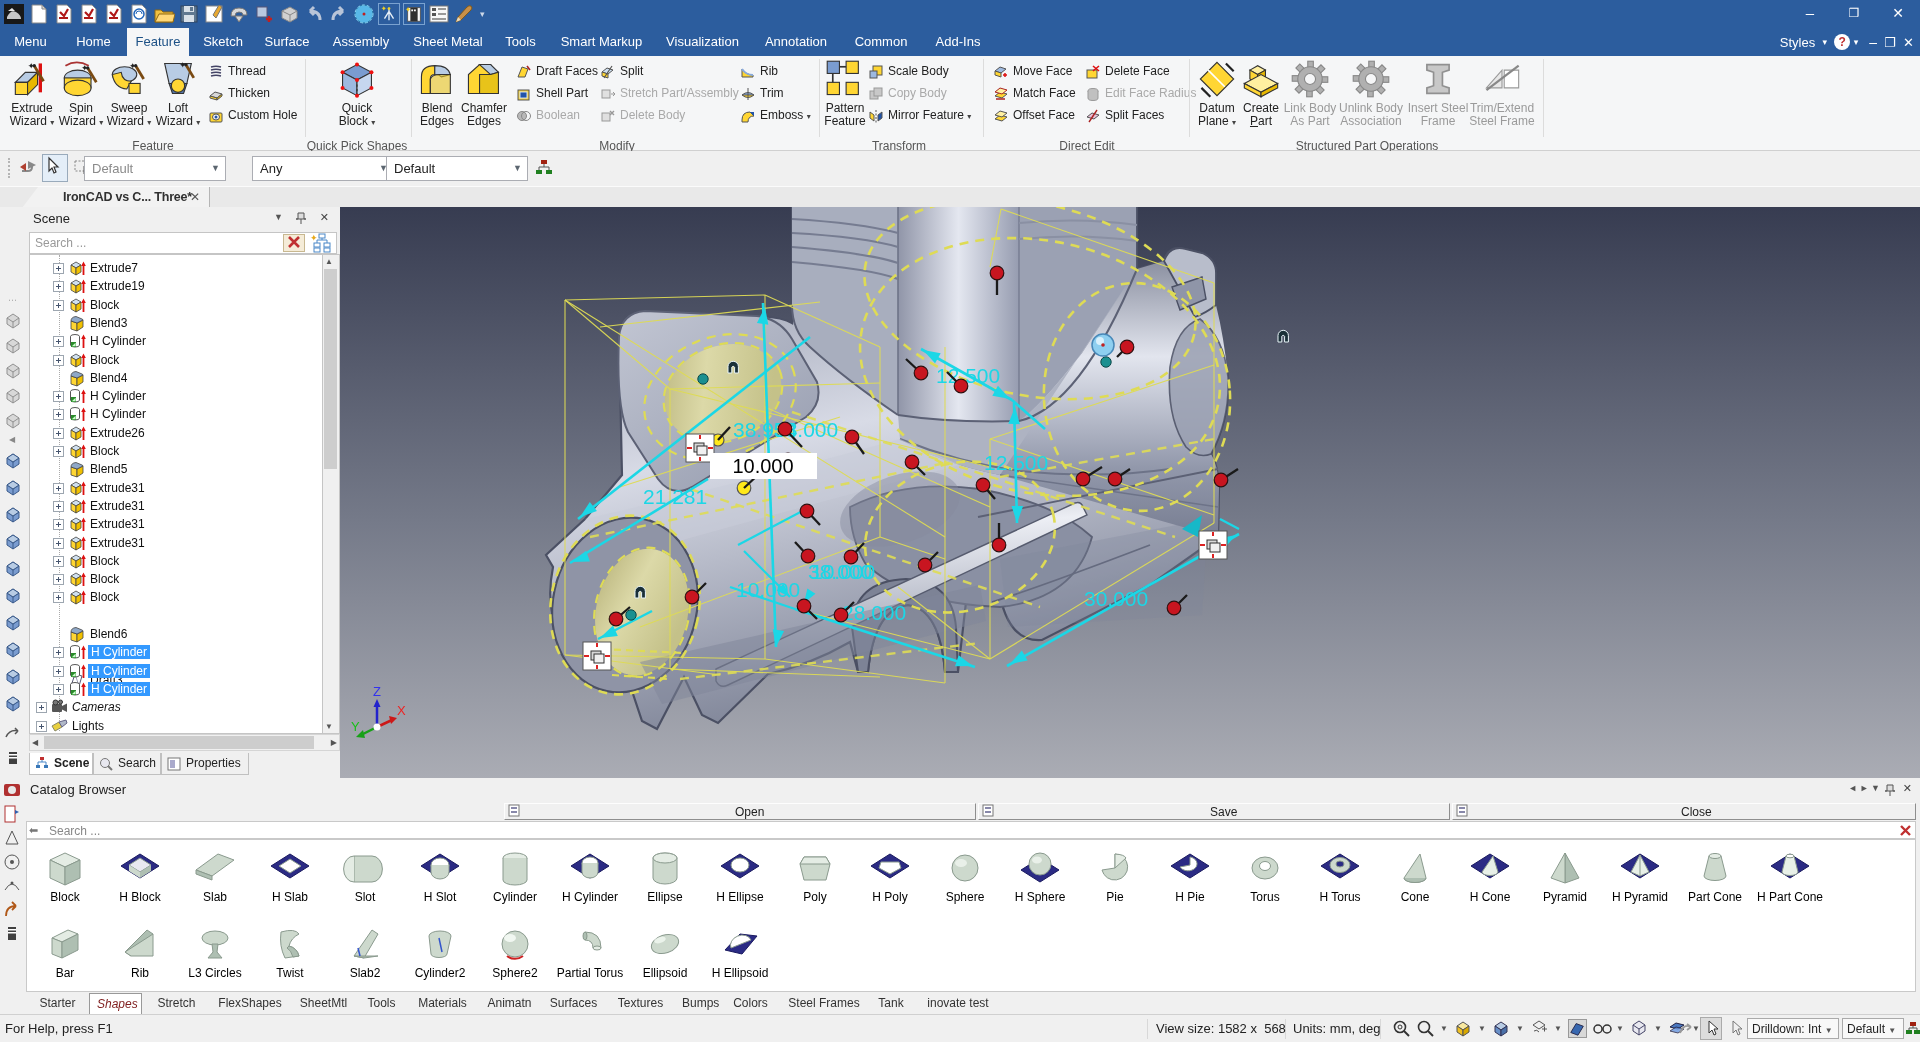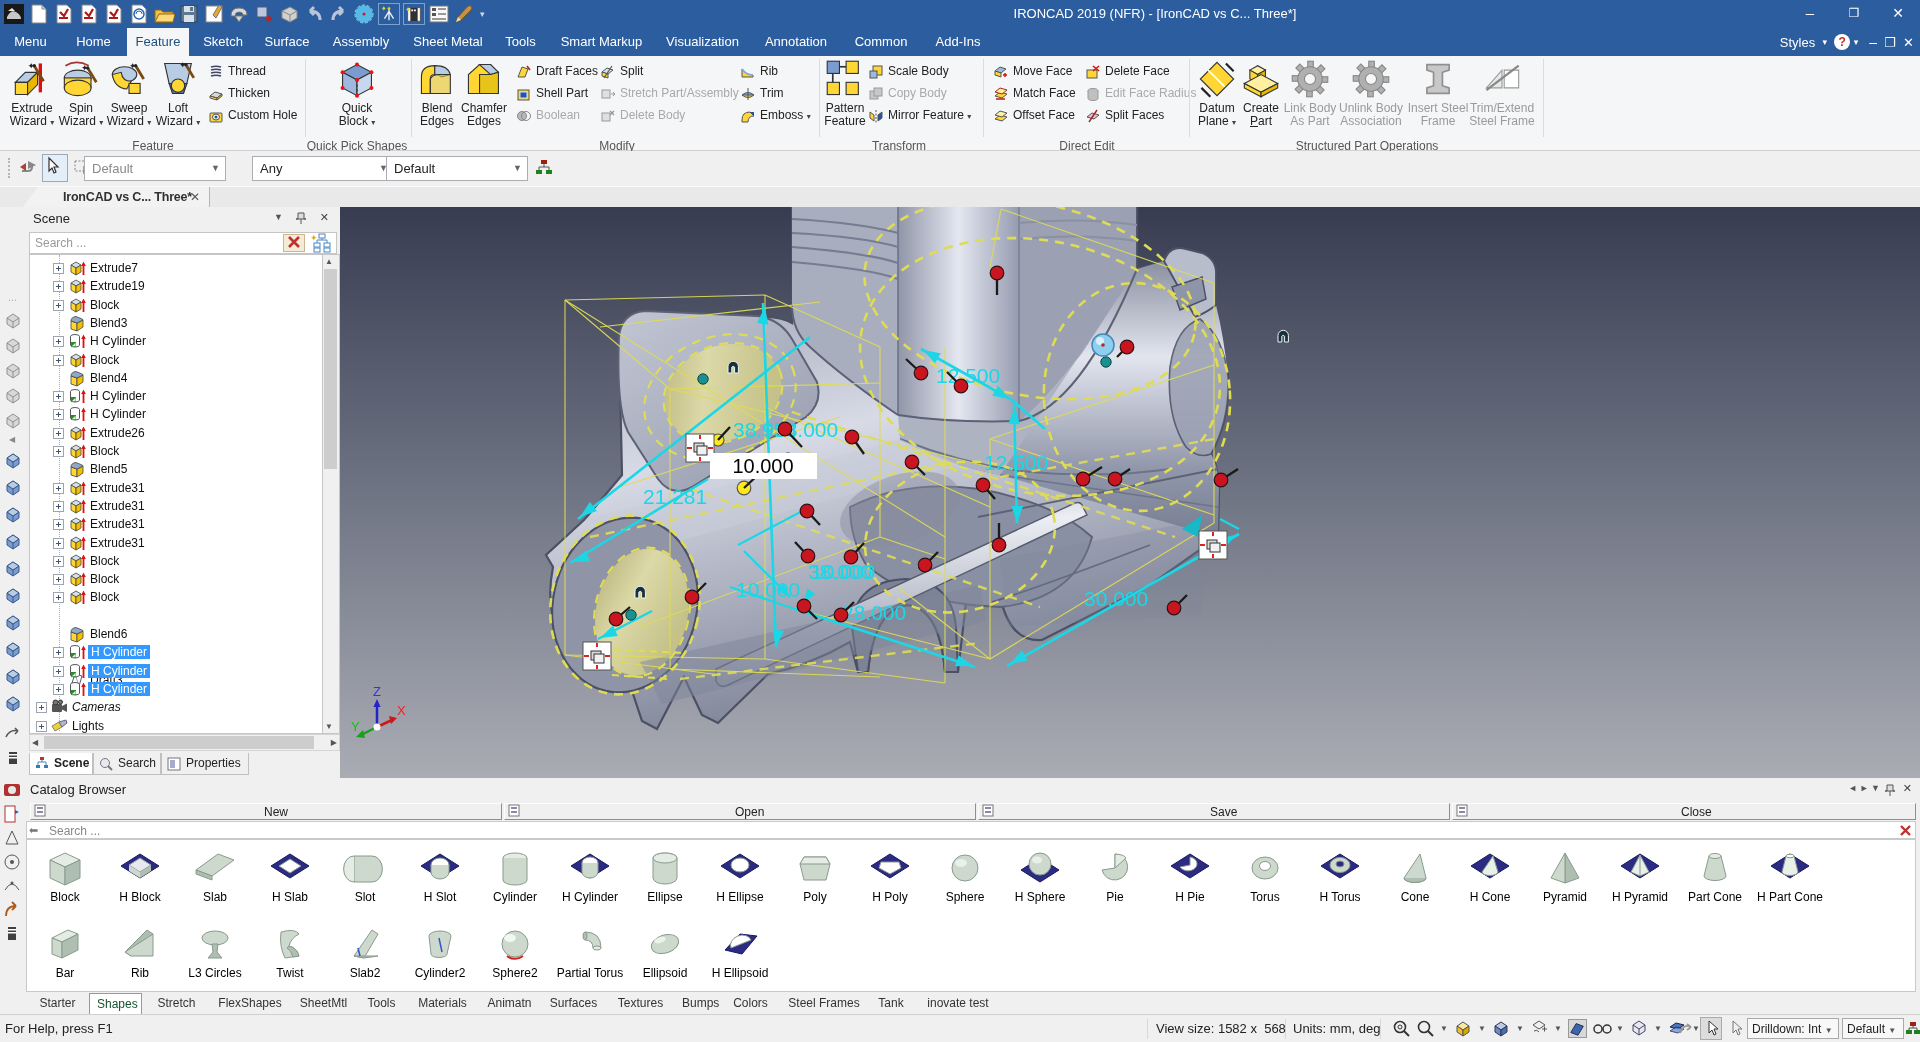--- a/index.html
+++ b/index.html
@@ -53,21 +53,21 @@
 .sctab.on { background:#fff; font-weight:bold; }
 #catalog { position:absolute; left:0; top:778px; width:1920px; height:236px; background:#f0f0f0; }
 #cattitle { position:absolute; left:30px; top:4px; font-size:13px; color:#222; }
 .catbtn { position:absolute; top:25px; height:17px; background:#f0f0f0; border:1px solid #fdfdfd; border-right-color:#8e8e8e; border-bottom-color:#8e8e8e; font-size:12px; color:#222; }
 #catsearch { position:absolute; left:26px; top:43px; width:1890px; height:18px; background:#fff; border:1px solid #c9c9c9; }
 #catitems { position:absolute; left:26px; top:61px; width:1890px; height:153px; background:#fff; border:1px solid #c9c9c9; }
 .citem { position:absolute; width:90px; text-align:center; font-size:12px; color:#000; }
 .citem svg { display:block; margin:0 auto; }
 #cattabs { position:absolute; left:0; top:215px; width:1920px; height:21px; font-size:12px; color:#333; }
 .ctab { position:absolute; top:0; height:21px; padding:3px 7px 0; }
-.ctab.on { background:#fff; border:1px solid #999; border-bottom:none; color:#14532d; }
+.ctab.on { background:#fff; border:1px solid #999; border-bottom:none; color:#7f1d1d;font-style:italic; }
 #statusbar { position:absolute; left:0; top:1014px; width:1920px; height:28px; background:#f0f0f0; border-top:1px solid #d0d0d0; font-size:13px; color:#222; }
 .sdiv { position:absolute; top:4px; width:1px; height:20px; background:#d8d8d8; }
 .sbox { position:absolute; top:3px; height:21px; border:1px solid #aaa; background:#f8f8f8; font-size:12px; padding:3px 4px 0;}
 </style></head><body>
 <div id="app">
 <div id="titlebar">
       <div style="position:absolute;left:3px;top:3px;display:flex;align-items:center;height:22px;">
         <div style="width:22px;height:22px;margin-right:3px;"><svg width="22" height="22" viewBox="0 0 22 22" style="">
             <rect x="1" y="1" width="20" height="20" fill="#181818"></rect>
             <path d="M4 14 Q8 6 13 9 Q18 12 18 16 L4 16 Z" fill="#c8c8c8"></path>
@@ -153,21 +153,20 @@
             <rect x="4" y="10" width="4" height="3" fill="#555"></rect>
             <rect x="10" y="10" width="8" height="2" fill="#999"></rect>
             <rect x="4" y="15" width="14" height="2" fill="#999"></rect>
           </svg></div>
         <div style="width:22px;height:22px;margin-right:3px;"><svg width="22" height="22" viewBox="0 0 22 22" style="">
             <path d="M3 19 L8 17 L18 7 Q20 5 18 3 Q16 2 14 4 L5 14 Z" fill="#c89048" stroke="#7a5820"></path>
             <path d="M3 19 L8 17 L5 14 Z" fill="#e8d8b8"></path>
           </svg></div>
         <div style="color:#cdd8e8;font-size:9px;margin-left:2px;">▾</div>
       </div>
-      <div id="title-text">IRONCAD 2019 (NFR) - [IronCAD vs C... Three*]</div>
       <div id="wbtns">
         <div class="wb" style="font-size:15px;">–</div>
         <div class="wb">❐</div>
         <div class="wb" style="font-size:14px;">✕</div>
       </div>
     </div>
 <div id="menubar">
       <div id="feattab">
         <span>Feature</span>
       </div>
@@ -1111,28 +1110,20 @@
           <rect x="6" y="3" width="8" height="13" fill="#404040"></rect>
           <rect x="6" y="5" width="8" height="1.5" fill="#fff"></rect>
           <rect x="6" y="8" width="8" height="1.5" fill="#fff"></rect>
         </svg></div>
       <div id="cattitle">Catalog Browser</div>
       <div style="position:absolute;right:40px;top:5px;color:#555;font-size:9px;">◄&nbsp;►&nbsp;▼</div>
       <svg style="position:absolute;right:24px;top:6px;" width="12" height="13" viewBox="0 0 12 13">
         <path d="M3 1 L9 1 L9 7 L11 7 L1 7 L3 7 Z M6 7 L6 12" stroke="#555" fill="#ddd"></path>
       </svg>
       <div style="position:absolute;right:8px;top:4px;color:#444;font-size:11px;">✕</div>
-      <div class="catbtn" style="left:30px;width:472px;">
-        <span style="position:absolute;left:3px;top:0px;"><svg width="16" height="14" viewBox="0 0 16 14" style="">
-            <rect x="1" y="1" width="10" height="11" fill="#fff" stroke="#777"></rect>
-            <rect x="3" y="3" width="6" height="2" fill="#88a"></rect>
-            <rect x="3" y="7" width="6" height="2" fill="#88a"></rect>
-          </svg></span>
-        <span style="position:absolute;left:233px;top:1px;">New</span>
-      </div>
       <div class="catbtn" style="left:978px;width:472px;">
         <span style="position:absolute;left:3px;top:0px;"><svg width="16" height="14" viewBox="0 0 16 14" style="">
             <rect x="1" y="1" width="10" height="11" fill="#fff" stroke="#777"></rect>
             <rect x="3" y="3" width="6" height="2" fill="#88a"></rect>
             <rect x="3" y="7" width="6" height="2" fill="#88a"></rect>
           </svg></span>
         <span style="position:absolute;left:231px;top:1px;">Save</span>
       </div>
       <div class="catbtn" style="left:504px;width:472px;">
         <span style="position:absolute;left:3px;top:0px;"><svg width="16" height="14" viewBox="0 0 16 14" style="">

